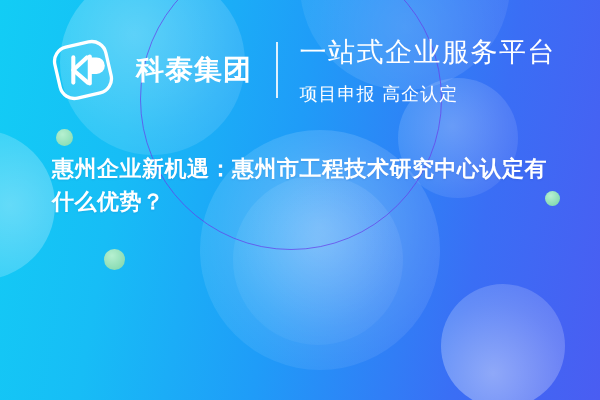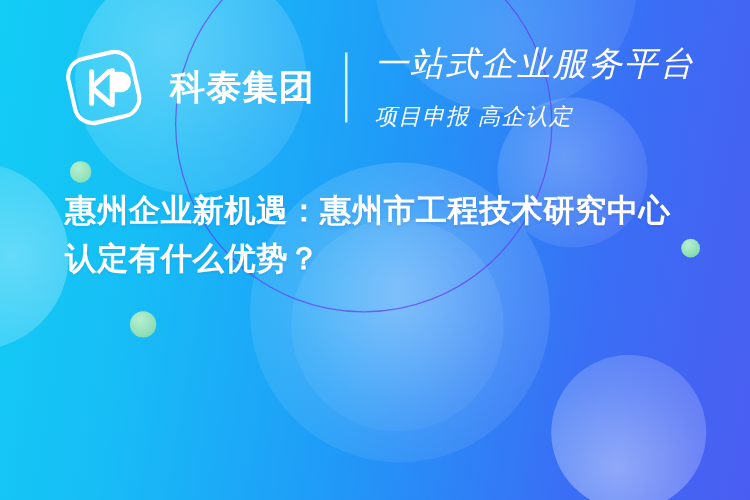--- a/index.html
+++ b/index.html
@@ -131,21 +131,20 @@
     width: 1.5px;
     height: 56px;
     background: rgba(255,255,255,0.85);
     margin: 0 22px 0 24px;
     flex: none;
   }
 
   .tagline-block {
     display: flex;
     flex-direction: column;
-    font-style: italic;
   }
   .tagline-main {
     color: #ffffff;
     font-size: 27px;
     font-weight: 400;
     letter-spacing: 1.5px;
     line-height: 1.15;
     white-space: nowrap;
     font-family: "DejaVu Sans", "Liberation Sans", sans-serif;
   }
@@ -159,25 +158,25 @@
     white-space: nowrap;
     font-family: "DejaVu Serif", "Liberation Serif", serif;
   }
 
   
   .title {
     position: absolute;
     left: 52px; top: 152px;
     width: 505px;
     color: #ffffff;
-    font-size: 25px;
+    font-size: 22px;
     font-weight: 700;
     line-height: 1.52;
     letter-spacing: 0.5px;
-    font-family: Liberation Mono, monospace;
+    font-family: Liberation Sans, sans-serif;
     text-shadow: 0 1px 2px rgba(20,60,150,0.12);
   }
 </style>
 </head>
 <body>
 
 <div class="banner">
 
   <div class="deco circle-soft-7"></div>
   <div class="deco circle-soft-1"></div>

